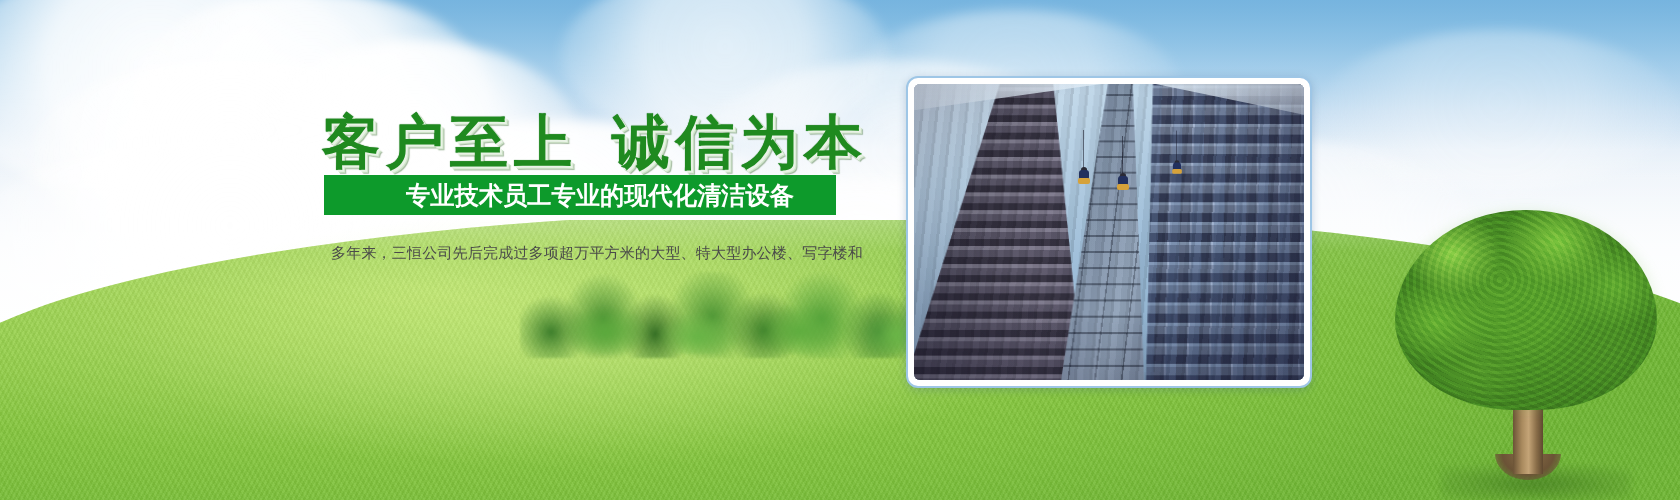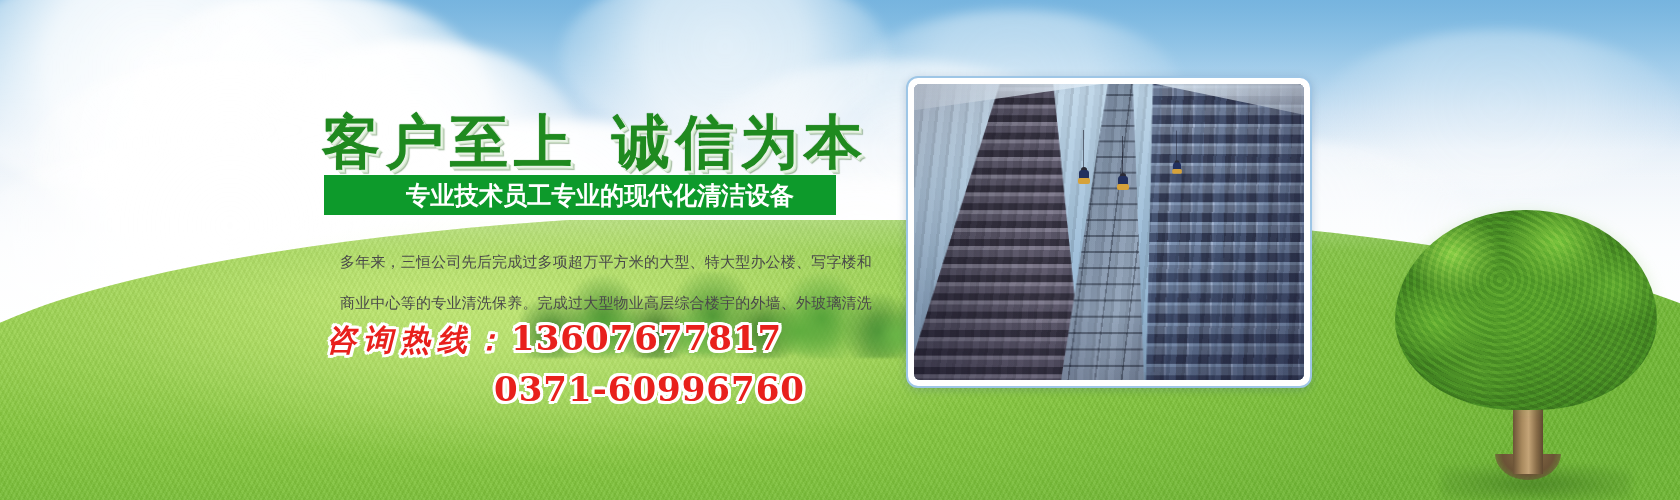--- a/index.html
+++ b/index.html
@@ -310,21 +310,21 @@
     white-space:nowrap;
     transform:scaleX(.97);
   }
 
   .body-copy{
     position:absolute;left:324px;top:234px;width:578px;
     font-family:"DejaVu Sans","Liberation Sans",sans-serif;
     font-size:15px;line-height:25px;color:#4a4a4a;
     letter-spacing:.2px;
   }
-  .body-copy p{margin:16px;}
+  .body-copy p{margin:7px;}
 
   .hotline{
     position:absolute;left:326px;top:318px;width:430px;
     font-family:"DejaVu Serif","Liberation Serif",serif;
   }
   .hl-line{
     white-space:nowrap;
     color:#e8201c;
     font-weight:bold;
     text-shadow:
@@ -424,26 +424,16 @@
   <div class="headline">
     <span>客户至上</span><span class="gap"></span><span>诚信为本</span>
   </div>
 
   <div class="subbar">
     <span class="subbar-text">专业技术员工专业的现代化清洁设备</span>
   </div>
 
   <div class="body-copy">
     <p>多年来，三恒公司先后完成过多项超万平方米的大型、特大型办公楼、写字楼和</p>
-    <p>商业中心等的专业清洗保养。完成过大型物业高层综合楼宇的外墙、外玻璃清洗</p>
-  </div>
-
-  <div class="hotline">
-    <div class="hl-line hl-row1">
-      <span class="hl-label">咨询热线：</span>
-      <span class="hl-num">13607677817</span>
-    </div>
-    <div class="hl-line hl-row2">
-      <span class="hl-num">0371-60996760</span>
-    </div>
-  </div>
+  </div>
+
 
 </div>
 
 </body></html>

